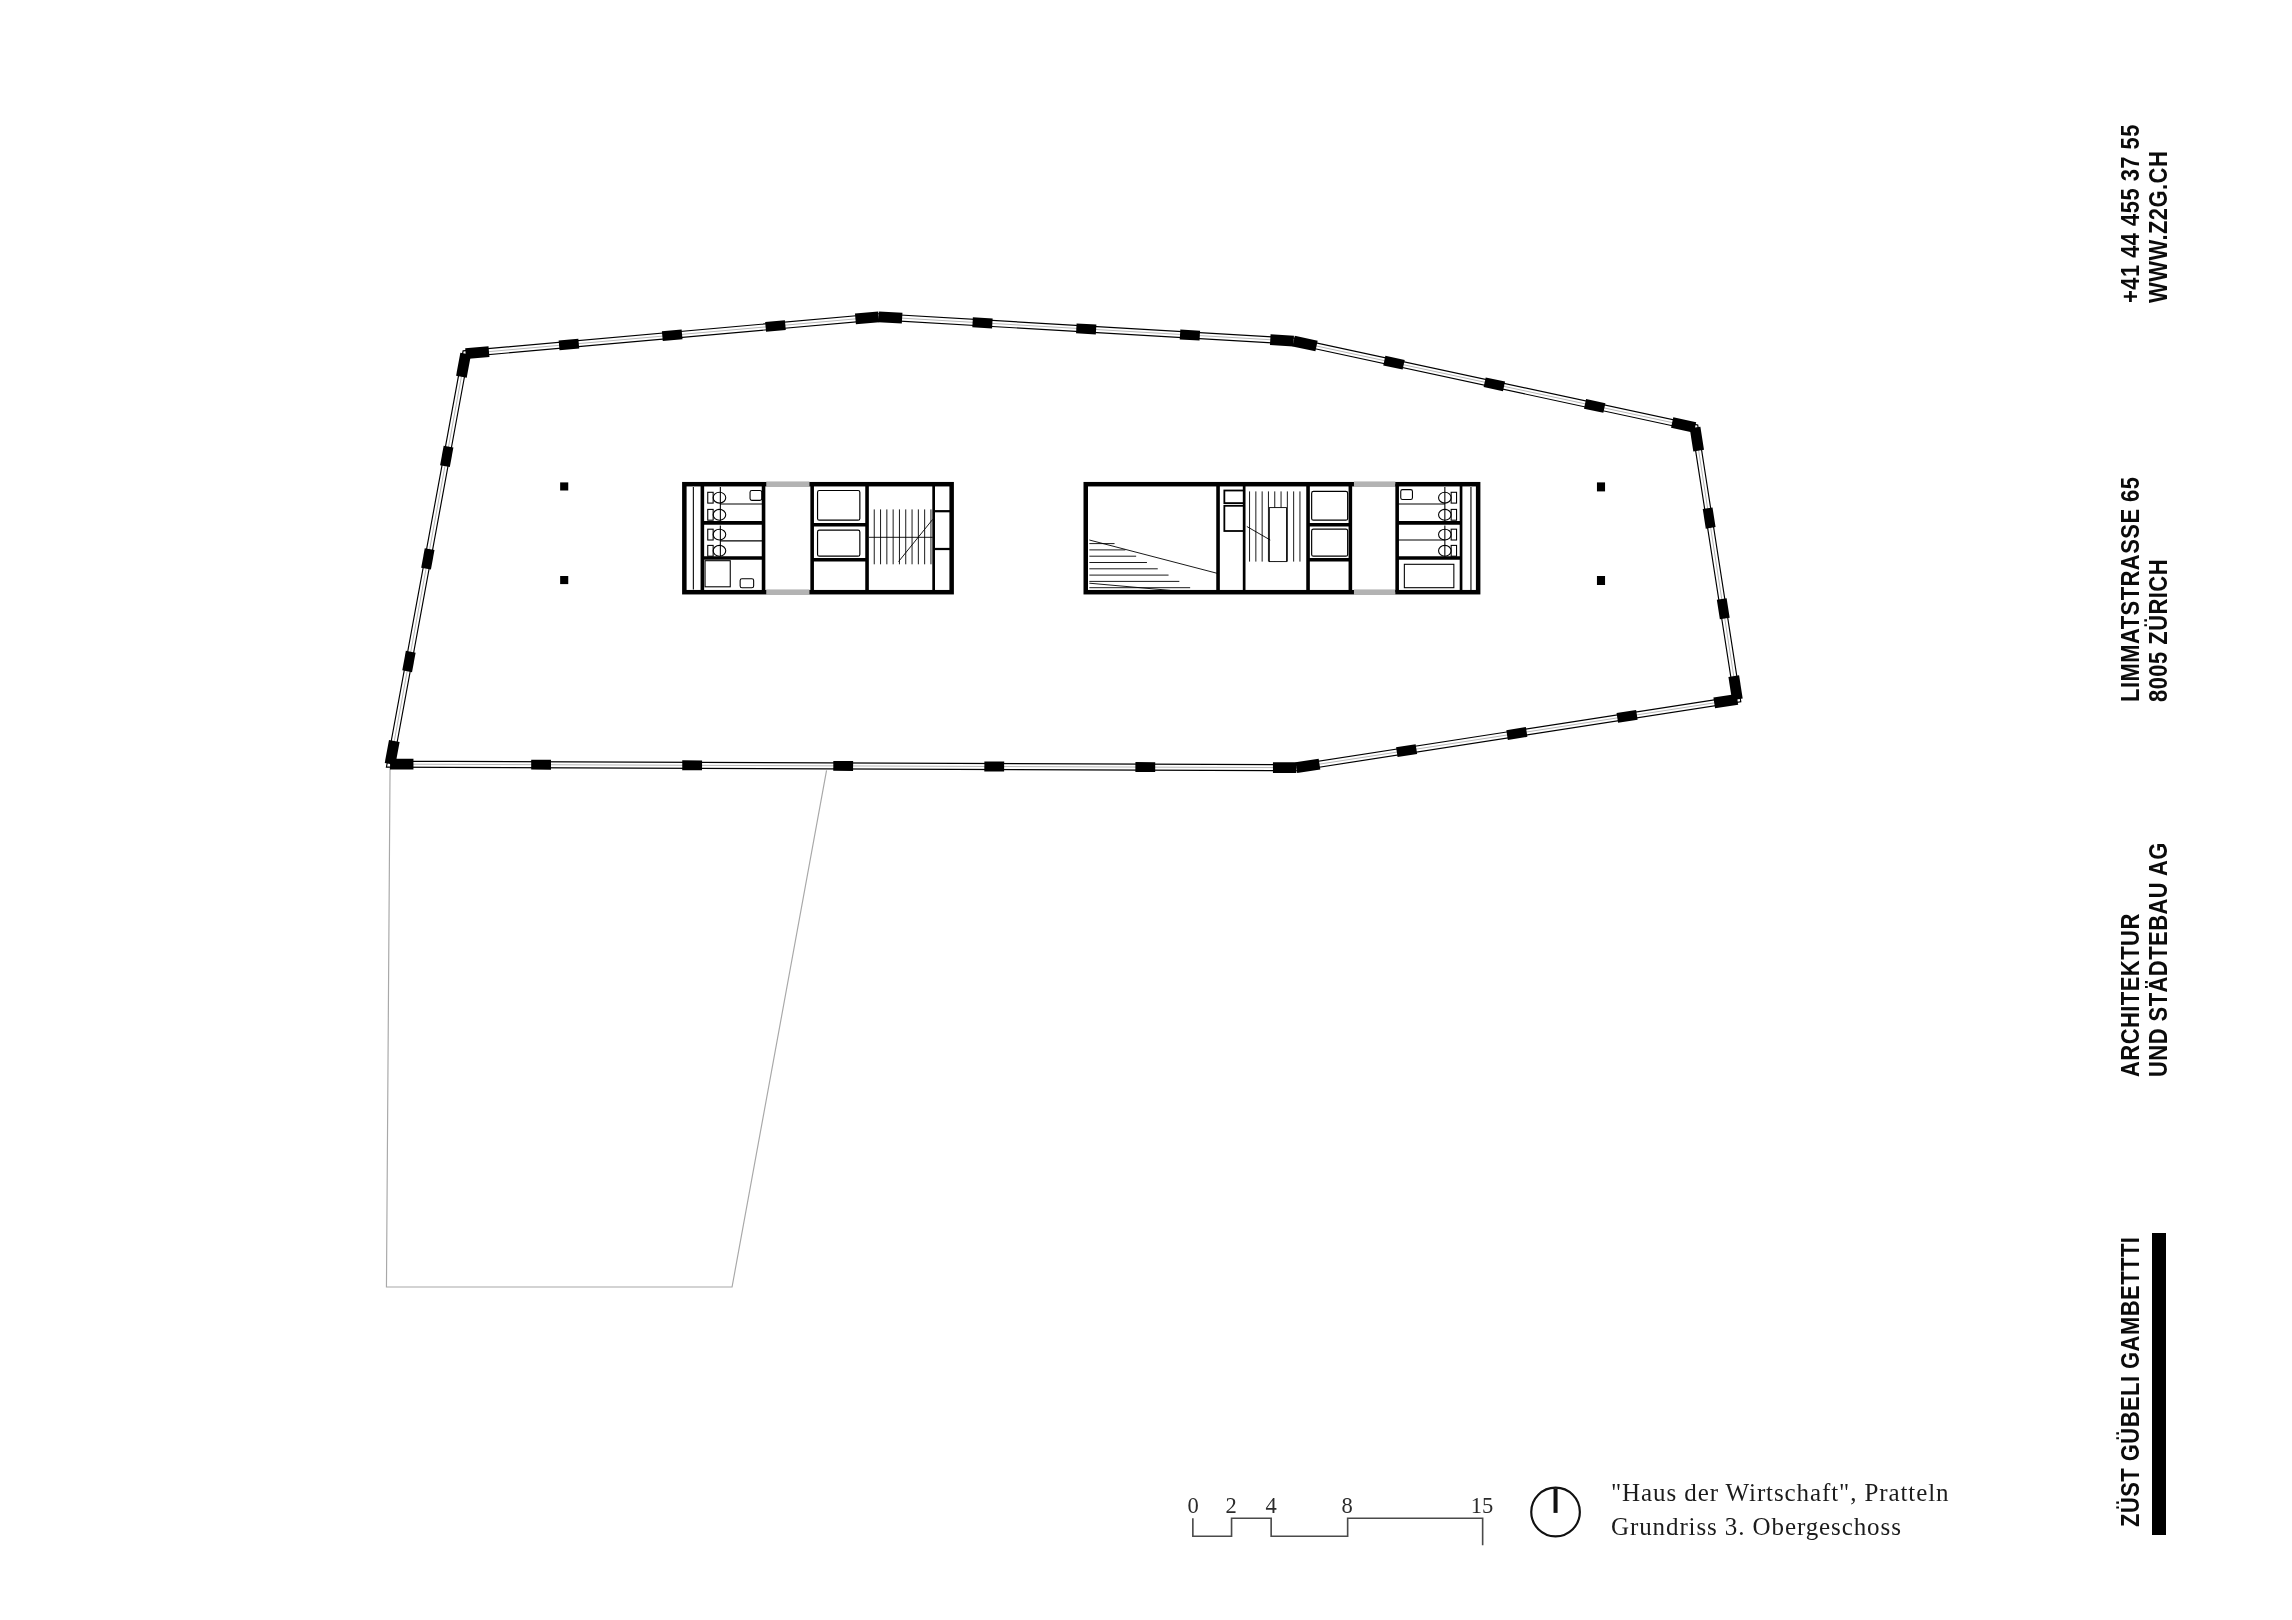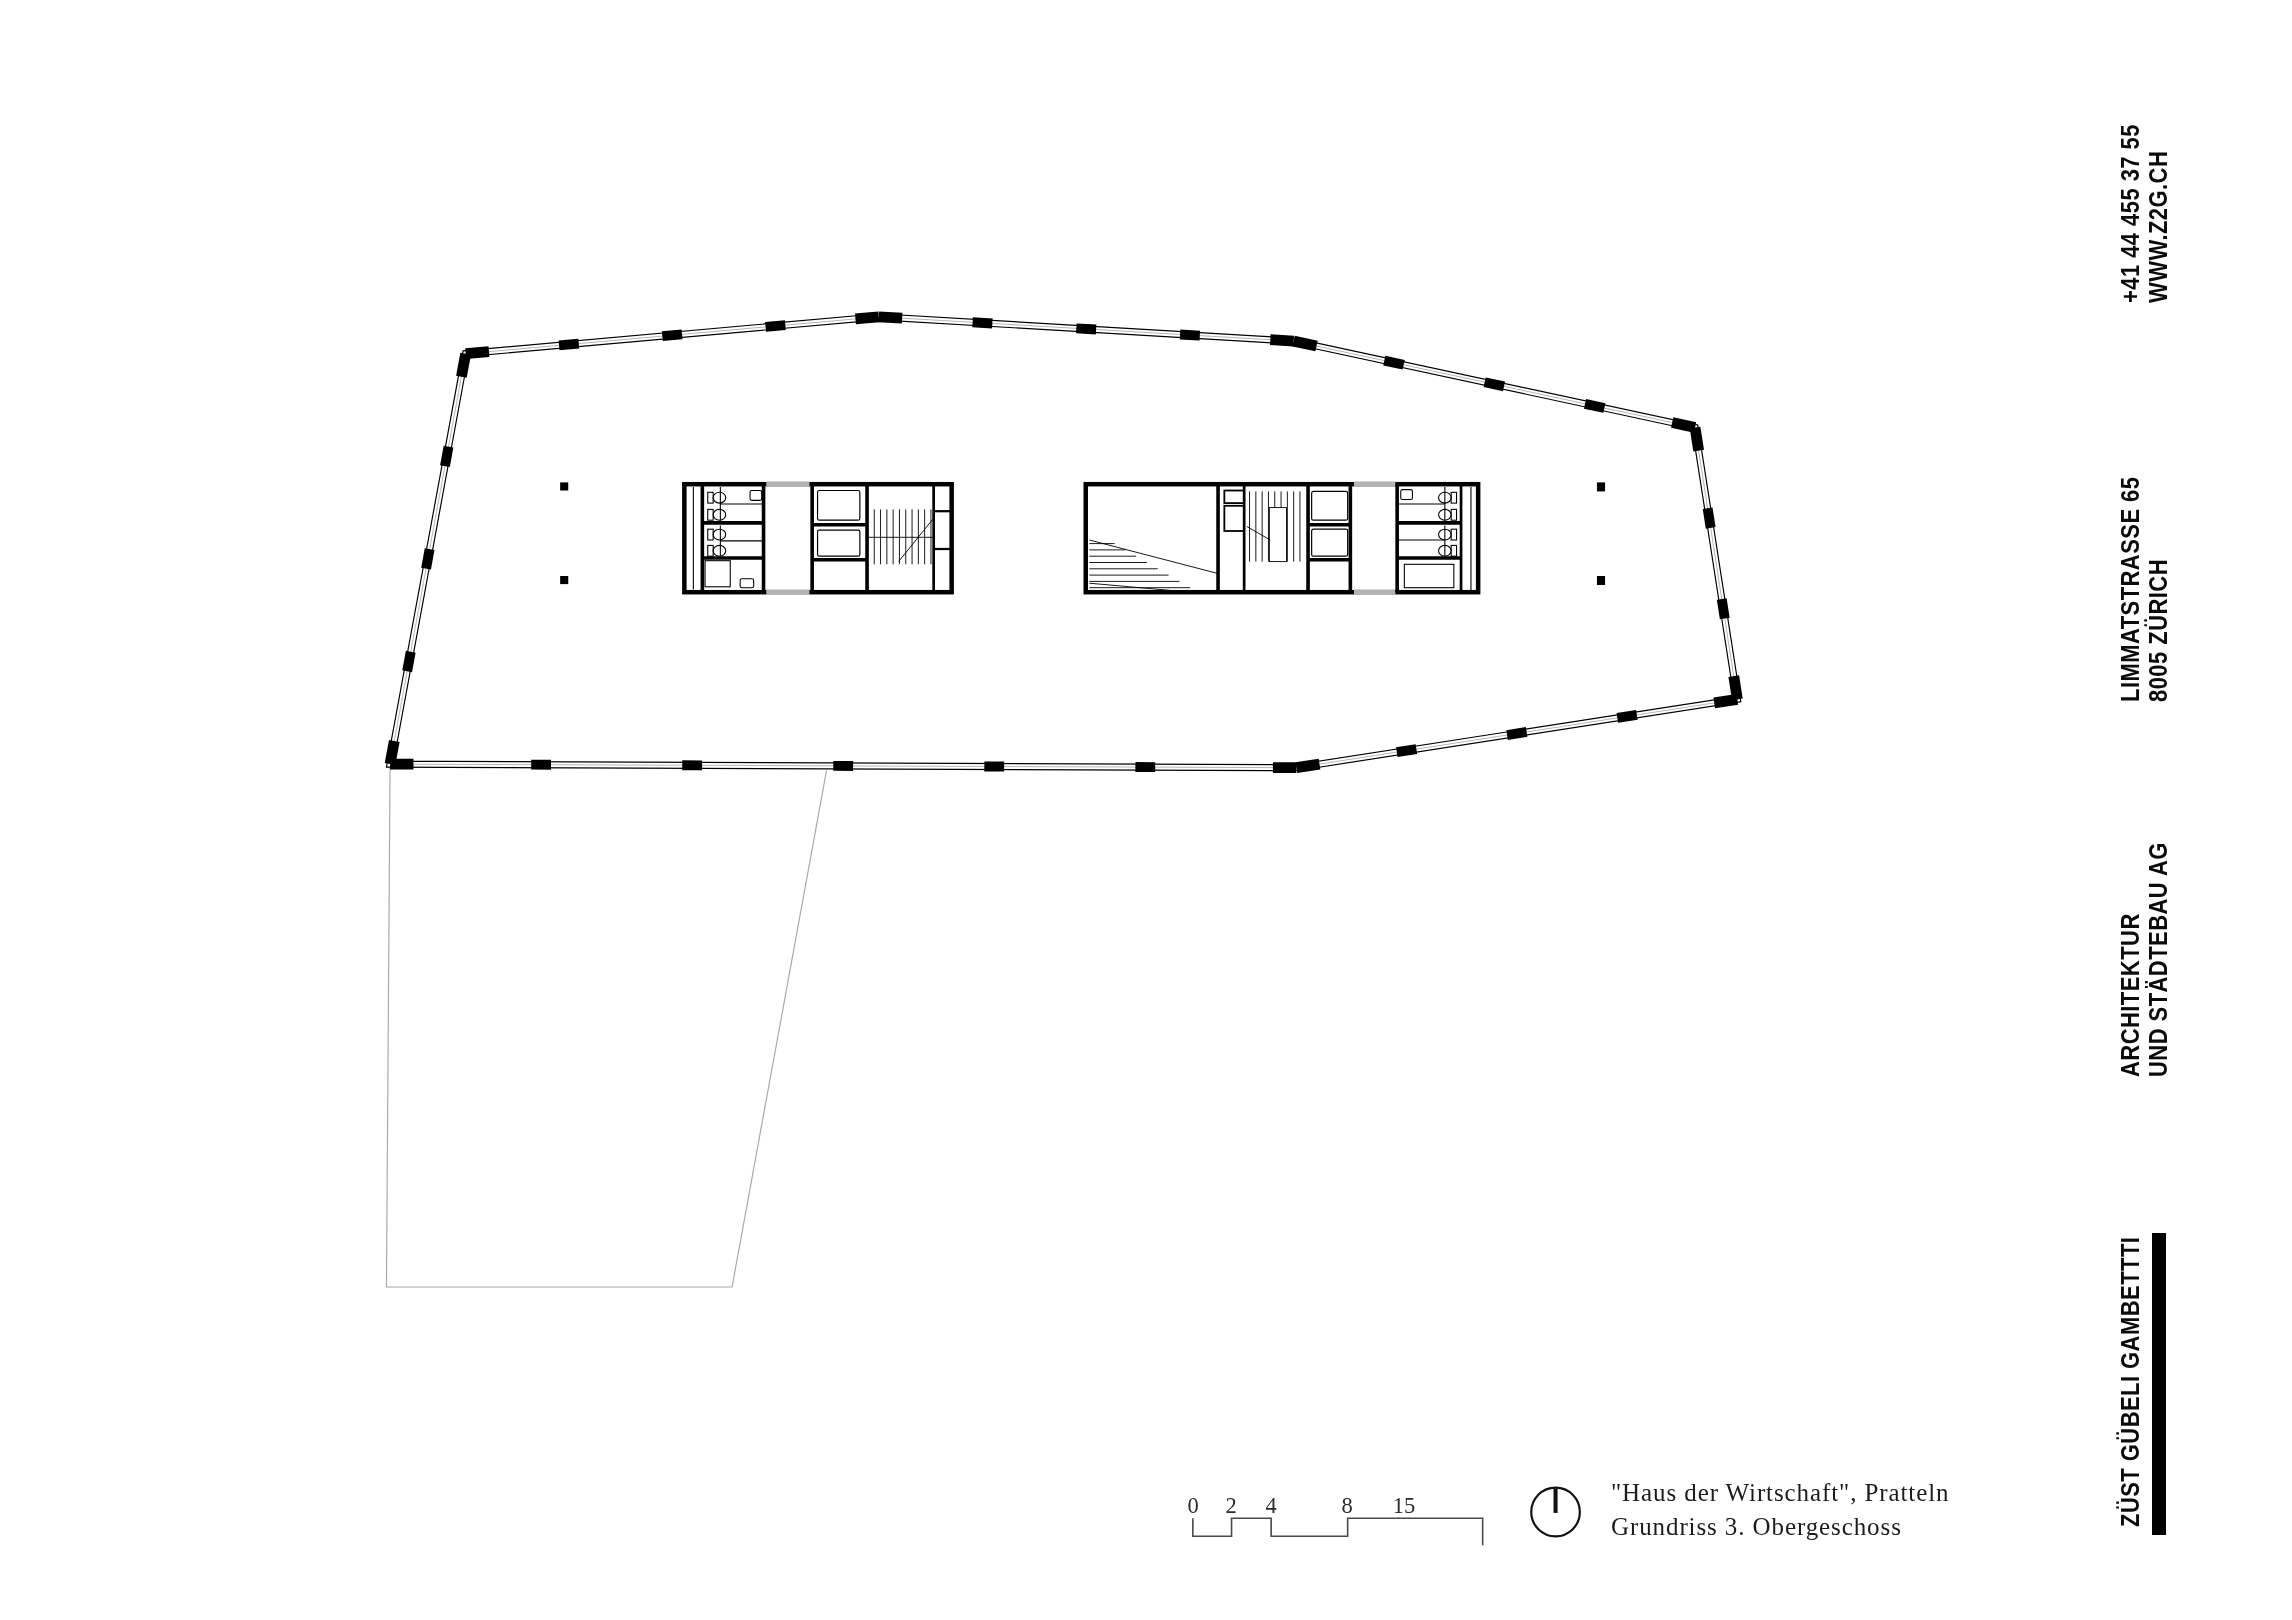--- a/index.html
+++ b/index.html
@@ -180,21 +180,21 @@
     <g>
       <circle cx="1728" cy="1680" r="27" fill="none" stroke="#111" stroke-width="2.4"></circle>
       <path d="M1728 1654 V1681" stroke="#111" stroke-width="4.5"></path>
     </g>
   </svg>
 
   <span class="abs serif scale-num" style="left:1193px;top:1493px">0</span>
   <span class="abs serif scale-num" style="left:1231px;top:1493px">2</span>
   <span class="abs serif scale-num" style="left:1271px;top:1493px">4</span>
   <span class="abs serif scale-num" style="left:1347px;top:1493px">8</span>
-  <span class="abs serif scale-num" style="left:1404px;top:1493px">15</span>
+  <span class="abs serif scale-num" style="left:1482px;top:1493px">15</span>
 
   <div class="abs serif titleblock">
     <div>"Haus der Wirtschaft", Pratteln</div>
     <div>Grundriss 3. Obergeschoss</div>
   </div>
 
   <div class="abs side-block" style="top:303px">
     <div>+41 44 455 37 55</div>
     <div>WWW.Z2G.CH</div>
   </div>

